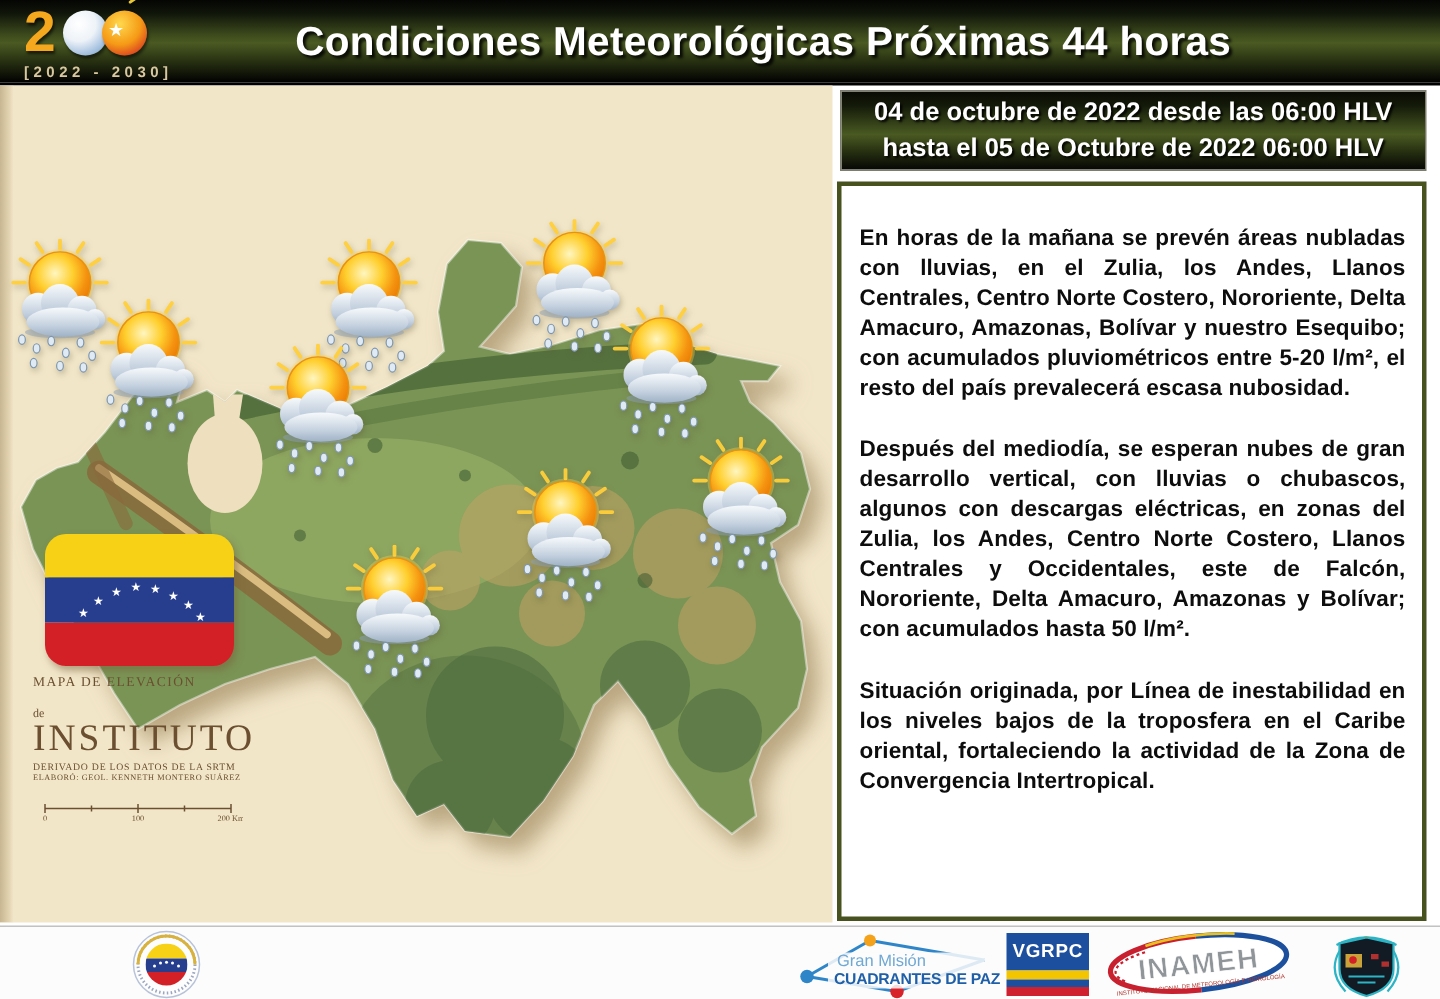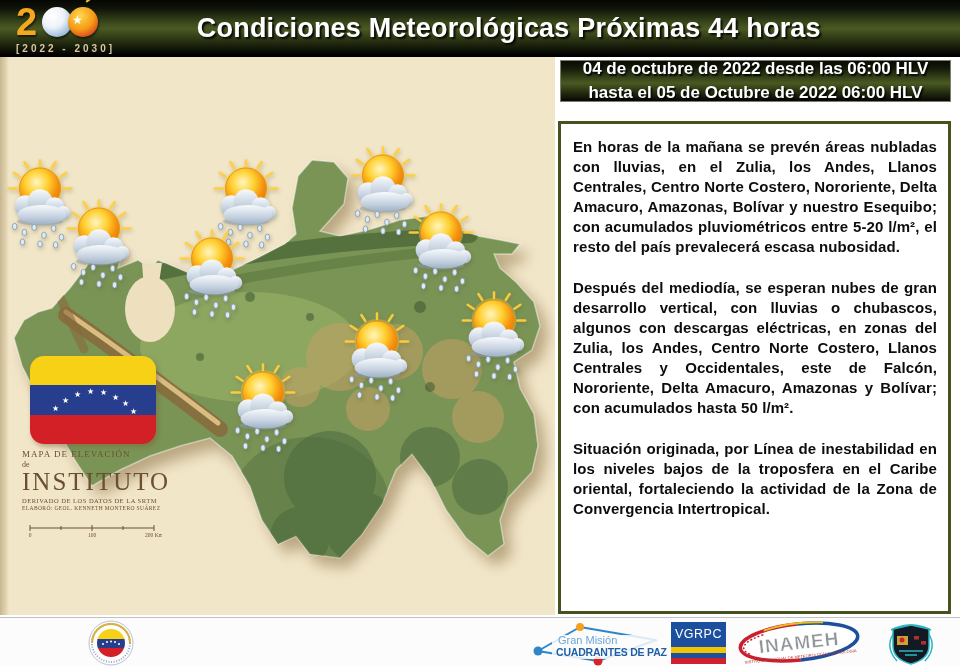--- a/index.html
+++ b/index.html
@@ -65,56 +65,56 @@
   .band-blue{background:#273e8f;position:relative;}
   .band-red{background:#d32027;}
   .flag-stars{position:absolute;left:0;top:0;width:100%;height:100%;}
   .flag-stars span{position:absolute;color:#fff;font-size:8px;line-height:8px;}
   
   .map-legend{
     position:absolute;left:22px;top:392px;width:196px;text-align:left;color:#6b4f30;
     font-family:"Liberation Serif",serif;
   }
   .lg-l1{font-size:9px;letter-spacing:1px;}
-  .lg-l2{font-size:8px;margin-top:1px;}
+  .lg-l2{font-size:8px;margin-top:12px;}
   .lg-title{font-size:25px;letter-spacing:2px;margin-top:-1px;}
   .lg-s1{font-size:6.5px;letter-spacing:.5px;margin-top:1px;}
   .lg-s2{font-size:5.5px;letter-spacing:.4px;margin-top:1px;}
   .lg-scale{margin-top:10px;}
   
   .date-banner{
-    position:absolute;left:560px;top:60px;width:391px;height:42px;box-sizing:border-box;
+    position:absolute;left:560px;top:60px;width:391px;height:54px;box-sizing:border-box;
     background:linear-gradient(to bottom,#080a04 0%,#141a09 18%,#3c4a1c 46%,#4a5a22 55%,#252e10 78%,#060704 100%);
     border:1px solid #7d7d6e;
     display:flex;flex-direction:column;justify-content:center;align-items:center;
     color:#fff;font-weight:bold;font-size:17px;line-height:24px;
     text-shadow:1.5px 1.5px 1.5px rgba(0,0,0,.9);white-space:nowrap;
   }
   .forecast-box{
     position:absolute;left:558px;top:121px;width:393px;height:493px;box-sizing:border-box;
     background:#fff;border:3px solid #47521f;
     padding:13px 11px 0 12px;
   }
   .fpara{
-    margin:0 0 21px 0;color:#0d0d0d;font-size:15px;font-weight:bold;line-height:20px;
+    margin:12px 0 21px 0;color:#0d0d0d;font-size:15px;font-weight:bold;line-height:20px;
     text-align:justify;letter-spacing:.1px;
   }
   
   .footer{
     position:absolute;left:0;top:617px;width:960px;height:49px;background:#fcfcfc;
     border-top:1px solid #c2c2c2;box-sizing:border-box;
   }
   .ministry-text{
     position:absolute;left:178px;top:11px;width:330px;text-align:center;
     color:#9b9b9b;font-size:10.5px;line-height:14px;
   }
   .logo-abs{position:absolute;}
   .vgrpc{left:671px;top:4px;width:55px;}
   .vgrpc-box{
-    background:#1d4f9f;color:#fff;font-weight:normal;font-size:12.5px;text-align:center;
+    background:#1d4f9f;color:#fff;font-weight:bold;font-size:12.5px;text-align:center;
     height:25px;line-height:25px;letter-spacing:.5px;
   }
   .vgrpc .stripe{height:5.5px;}
   .st-y{background:#f2c500;} .st-b{background:#1d4f9f;} .st-r{background:#cf2030;}
 </style>
 </head>
 <body>
 
 <div class="header">
   <div class="era-logo">

